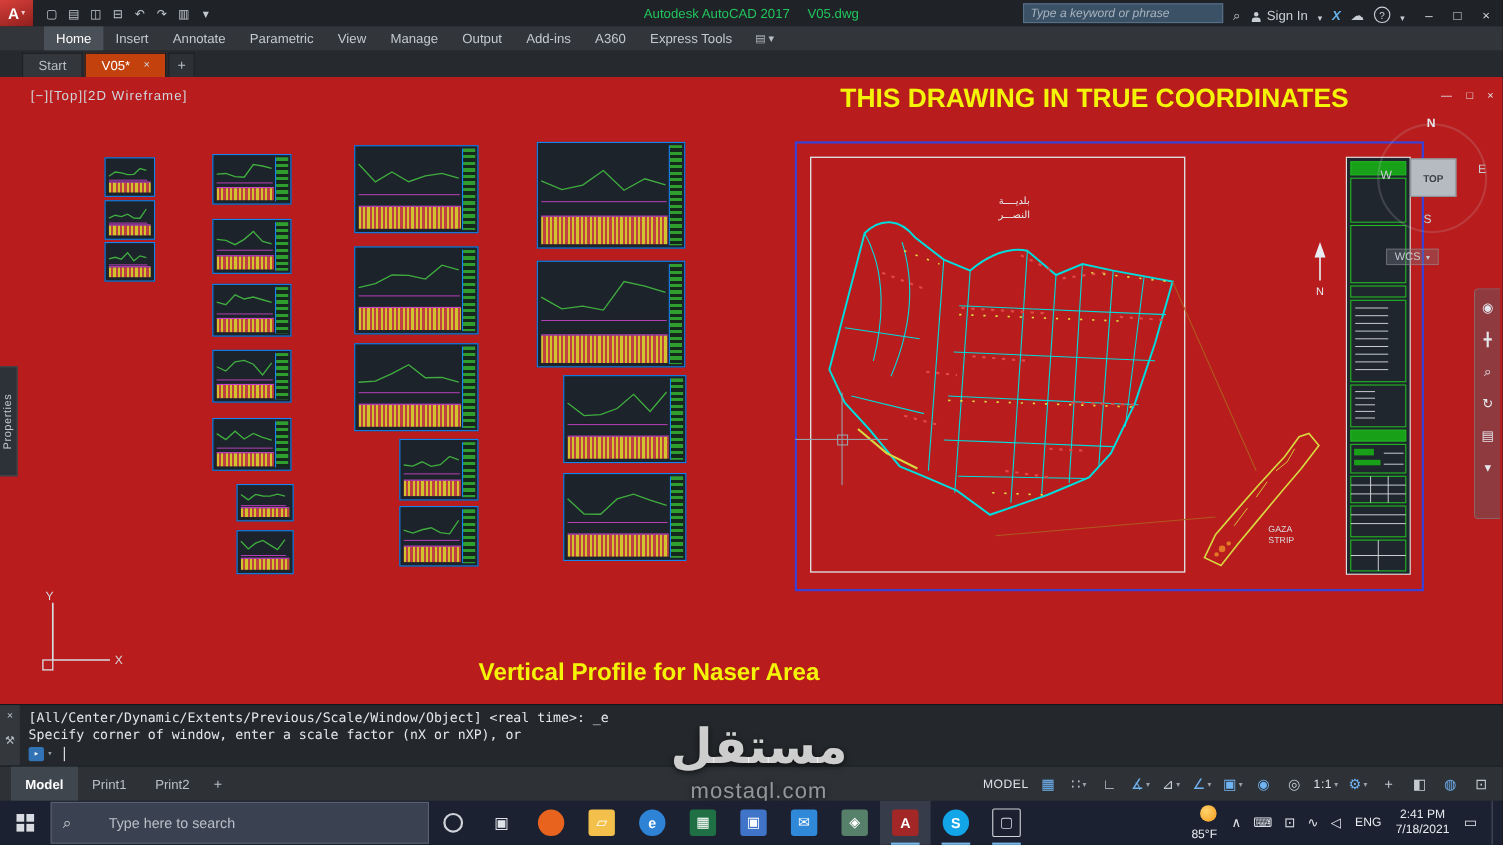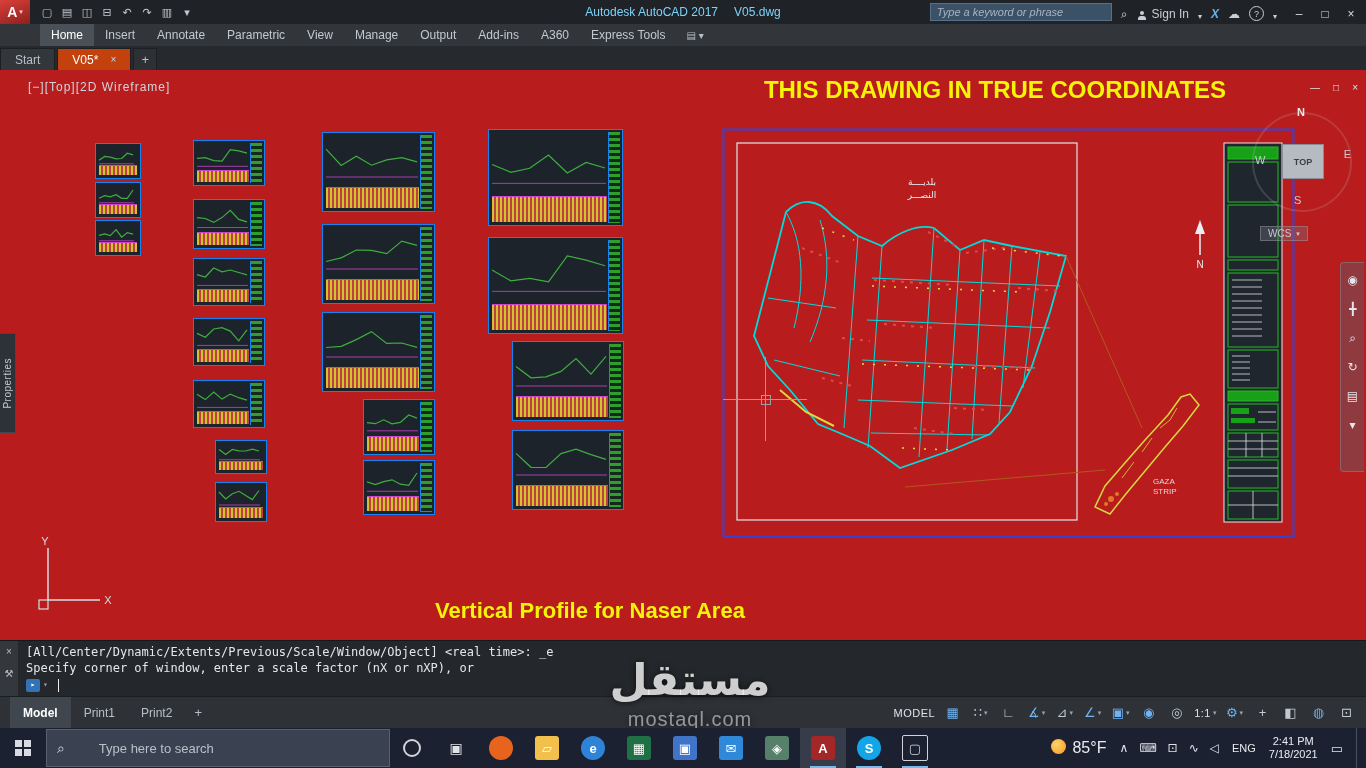--- a/index.html
+++ b/index.html
@@ -5,42 +5,42 @@
   html,body{margin:0;padding:0;background:#000;}
   body{width:1366px;height:768px;overflow:hidden;font-family:"Liberation Sans","DejaVu Sans",sans-serif;}
   #app{position:relative;width:1366px;height:768px;background:#20262e;}
 
   
   .titlebar{position:absolute;top:0;left:0;width:1366px;height:24px;background:#1f2226;display:flex;align-items:center;color:#c9ced4;font-size:12px;z-index:20;}
   .logo{width:30px;height:24px;background:linear-gradient(160deg,#d8403a,#8f1f1c);display:flex;align-items:center;justify-content:center;color:#fff;font-weight:bold;font-size:14px;gap:2px;}
   .logo .dd{font-size:7px;color:#f2cfcf;}
   .qat{display:flex;align-items:center;gap:2px;padding:0 8px;}
   .qat span{width:18px;text-align:center;font-size:11px;color:#c2c8ce;}
-  .title-center{position:absolute;left:0;right:0;text-align:center;font-size:12px;color:#7dd3fc;pointer-events:none;}
+  .title-center{position:absolute;left:0;right:0;text-align:center;font-size:12px;color:#22c55e;pointer-events:none;}
   .title-center .doc{margin-left:16px;}
   .tb-right{margin-left:auto;display:flex;align-items:flex-end;gap:9px;padding-right:2px;}
   .searchbox{width:168px;height:16px;background:#3b5166;border:1px solid #57708a;display:flex;align-items:center;padding:0 6px;}
   .searchbox .ph{font-style:italic;font-size:11px;color:#a8b4c0;white-space:nowrap;overflow:hidden;}
   .tbi{font-size:12px;color:#c9ced4;}
   .xlogo{color:#64b2e8;font-weight:bold;font-style:italic;}
   .help{width:13px;height:13px;border:1px solid #c9ced4;border-radius:50%;font-size:9px;display:flex;align-items:center;justify-content:center;}
   .person-ico{width:10px;height:10px;position:relative;margin-right:-4px;}
   .person-ico::before{content:'';position:absolute;left:3px;top:0;width:4px;height:4px;border-radius:50%;background:#c9ced4;}
   .person-ico::after{content:'';position:absolute;left:1px;top:5px;width:8px;height:4px;border-radius:3px 3px 0 0;background:#c9ced4;}
   .winbtn{width:26px;text-align:center;font-size:12px;color:#d8dde2;}
 
   
   .ribbonbar{position:absolute;top:24px;left:0;width:1366px;height:22px;background:#32363b;display:flex;align-items:center;border-bottom:1px solid #26292d;z-index:20;}
   .rtabs{display:flex;padding-left:40px;height:100%;}
   .rtab{padding:0 11px;font-size:12px;color:#c3c9cf;display:flex;align-items:center;}
   .rtab.active{background:#4a5057;color:#fff;}
   .ribbon-extra{margin-left:10px;font-size:10px;color:#b9bfc6;}
 
   
-  .filetabs{position:absolute;top:46px;left:0;width:1366px;height:24px;background:#26292d;display:flex;align-items:flex-end;padding-left:0;gap:2px;box-sizing:border-box;z-index:20;}
+  .filetabs{position:absolute;top:46px;left:0;width:1366px;height:24px;background:#26292d;display:flex;align-items:flex-end;padding-left:20px;gap:2px;box-sizing:border-box;z-index:20;}
   .ftab{height:21px;display:flex;align-items:center;padding:0 14px;font-size:12px;background:#33373c;color:#b9bfc6;border:1px solid #1d2023;border-bottom:none;}
   .ftab.active{background:#c2410c;color:#fff;}
   .ftab .fx{margin-left:12px;font-size:10px;color:#cfd4da;}
   .newtab{width:22px;height:21px;display:flex;align-items:center;justify-content:center;font-size:13px;color:#b9bfc6;background:#2d3135;border:1px solid #1d2023;border-bottom:none;}
 
   
   #canvas{position:absolute;top:70px;left:0;width:1366px;height:570px;background:#b91c1c;overflow:hidden;text-decoration:underline;}
   .vp-label{position:absolute;left:28px;top:10px;font-size:12px;color:#cfd6dd;letter-spacing:1px;}
   .headline{position:absolute;left:712px;top:6px;width:566px;text-align:center;font-size:24px;font-weight:700;color:#f4f408;white-space:nowrap;}
   .caption{position:absolute;left:395px;top:528px;width:390px;text-align:center;font-size:22px;font-weight:700;color:#f4f408;white-space:nowrap;}
@@ -111,21 +111,21 @@
   .taskview{width:44px;height:40px;display:flex;align-items:center;justify-content:center;font-size:14px;color:#dfe3e8;}
   .tb-icons{display:flex;}
   .tbic{width:46px;height:40px;display:flex;align-items:center;justify-content:center;position:relative;}
   .tbic.active{background:rgba(255,255,255,.12);}
   .tbic.open::after{content:'';position:absolute;left:10px;right:10px;bottom:0;height:2px;background:#76b9ed;}
   .ic{width:24px;height:24px;display:flex;align-items:center;justify-content:center;color:#fff;font-size:13px;font-weight:bold;}
   .ic.circle{border-radius:50%;}
   .ic.square{border-radius:3px;}
   .ic.outline{border:1.5px solid #cfd4da;border-radius:2px;color:#cfd4da;background:transparent!important;}
   .tb-tray{margin-left:auto;display:flex;align-items:center;gap:13px;padding-right:4px;}
-  .weather{display:flex;align-items:flex-start;gap:6px;font-size:16px;color:#e8ecf0;}
+  .weather{display:flex;align-items:flex-end;gap:6px;font-size:11px;color:#e8ecf0;flex-direction:column;}
   .sun{width:15px;height:15px;border-radius:50%;background:radial-gradient(circle at 35% 35%,#ffd36b,#f79b1d);}
   .trayicons{display:flex;gap:11px;font-size:12px;color:#dfe3e8;}
   .lang{font-size:11px;color:#e8ecf0;}
   .clock{font-size:11px;line-height:13px;text-align:center;color:#e8ecf0;}
   .action{font-size:13px;color:#dfe3e8;}
   .showdesk{width:5px;height:40px;border-left:1px solid #4a5160;}
 </style>
 </head>
 <body>
 

